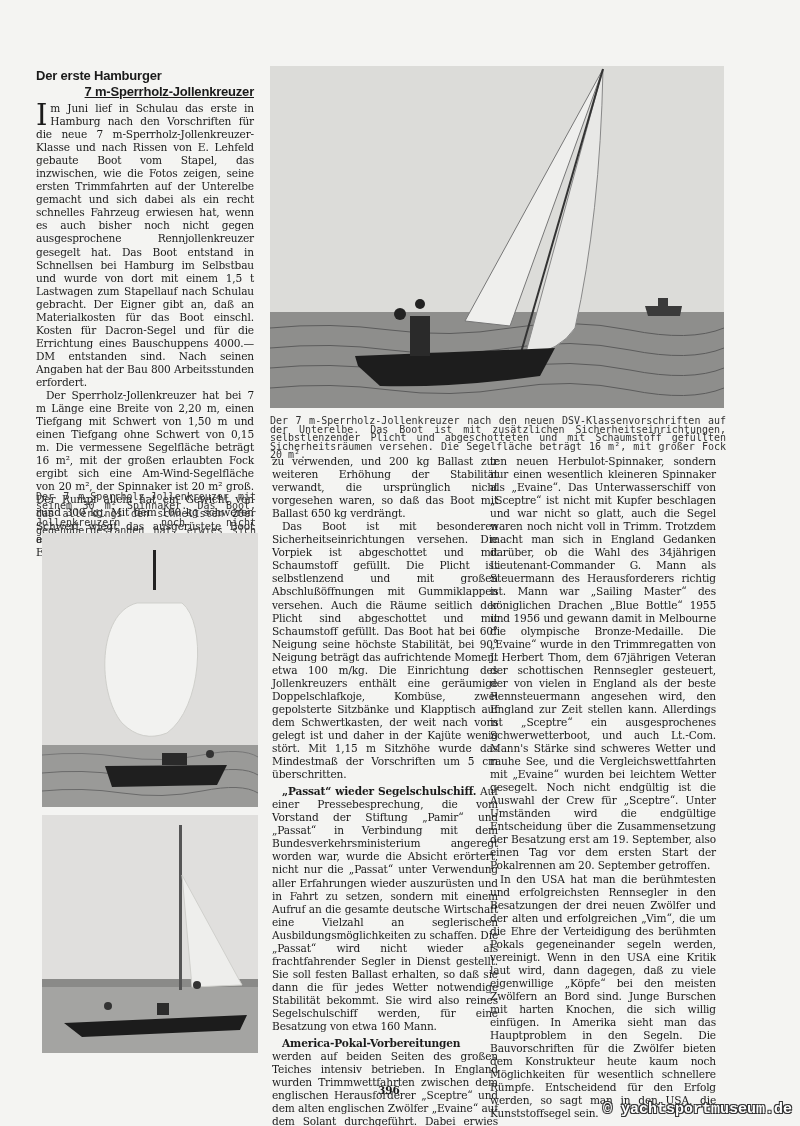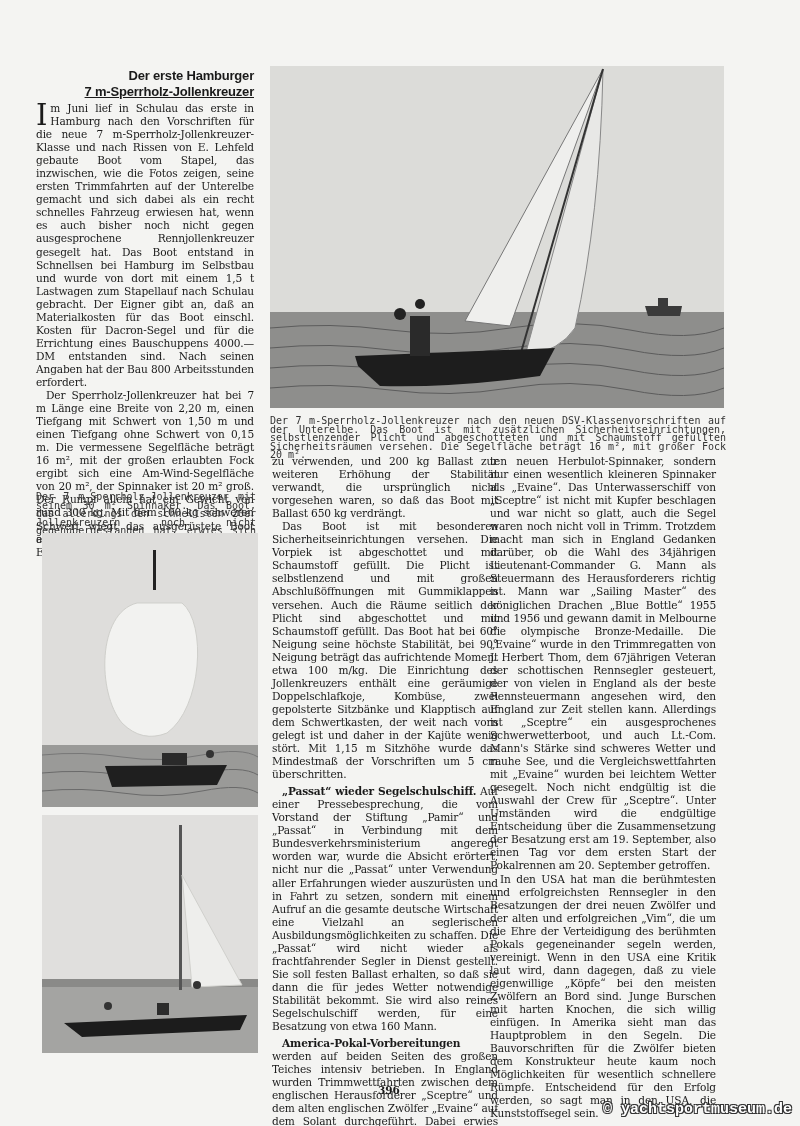--- a/index.html
+++ b/index.html
@@ -10,21 +10,21 @@
     font-family: "DejaVu Serif", serif;
     color: #1a1a1a;
   }
   .abs { position: absolute; }
   .headline {
     left: 36px; top: 68px; width: 218px;
     font-family: "Liberation Sans", sans-serif;
     font-weight: bold; font-size: 13px; line-height: 16px;
     letter-spacing: -0.2px;
   }
-  .headline .l1 { display: block; text-align: right; }
+  .headline .l1 { display: block; text-align: left; }
   .headline .l2 { display: block; text-align: right; text-decoration: underline; }
   .col {
     font-size: 10.6px; line-height: 13.05px;
     text-align: justify; hyphens: manual;
     letter-spacing: -0.15px;
   }
   .col p { margin: 0; text-indent: 10px; }
   .col p.noindent { text-indent: 0; }
   .col b { font-weight: bold; margin-top: 11px; }
   .dropcap {

